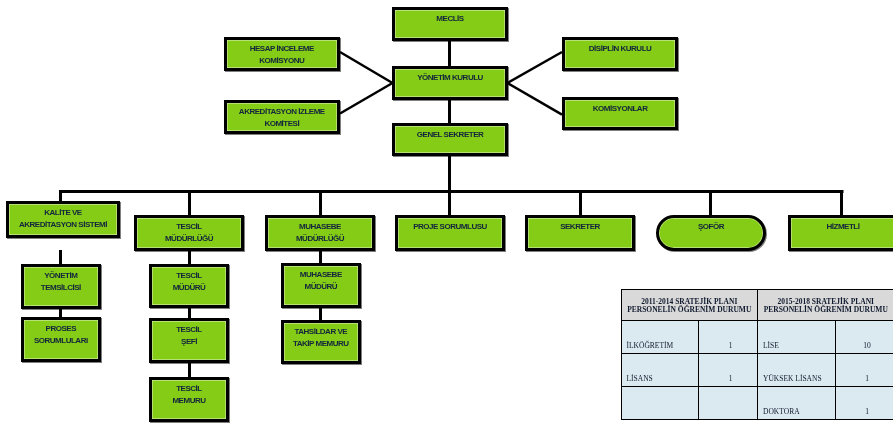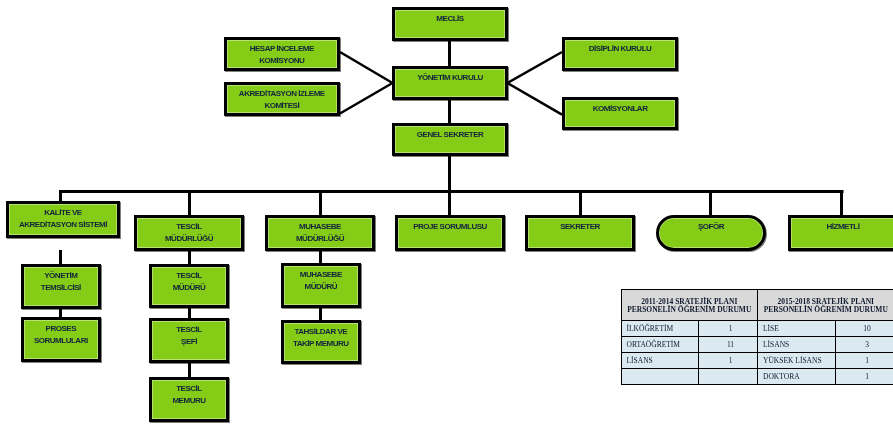--- a/index.html
+++ b/index.html
@@ -13,21 +13,21 @@
   .box{position:absolute;background:#84cc16;border:3px solid #000000;box-sizing:border-box;
        display:flex;align-items:flex-start;justify-content:center;text-align:center;
        font-weight:bold;font-size:8px;letter-spacing:-0.48px;color:#13243d;line-height:12.1px;white-space:pre-line;
        overflow:visible;box-shadow:inset 0 0 0 0.7px rgba(255,255,255,0.55),
                     1px 1px 0 rgba(0,0,0,0.5);}
   .box > .t{width:100%;padding-top:3.0px;}
   
   #tbl{position:absolute;left:620.5px;top:289px;border-collapse:collapse;
        font-family:"Liberation Serif",serif;table-layout:fixed;width:273px;}
   #tbl td{border:1.3px solid #000;background:#dbeaf1;font-size:7.5px;color:#101a2e;
-          padding:0 0 0 5px;height:15px;line-height:15px;}
+          padding:17px 0 0 5px;height:15px;line-height:15px;}
   #tbl th{border:1.3px solid #000;background:#d9d9d9;font-size:7.5px;font-weight:bold;
           text-align:center;line-height:8px;color:#101a2e;height:30.5px;white-space:pre-line;box-sizing:border-box;
           padding:0;vertical-align:top;}
   #tbl th > span{display:block;padding-top:7.6px;}
   td.num{text-align:center;padding:0;}
   col.c1{width:77.5px;} col.c2{width:59px;} col.c3{width:77.5px;} col.c4{width:59px;}
 </style>
 </head>
 <body>
 
@@ -53,21 +53,21 @@
       <line x1="320.5" y1="306" x2="320.5" y2="322" class="wire"></line>
       <line x1="340" y1="52" x2="392.5" y2="83" class="wire-d"></line>
       <line x1="340" y1="113.5" x2="392.5" y2="83" class="wire-d"></line>
       <line x1="507.5" y1="83" x2="562" y2="52" class="wire-d"></line>
       <line x1="507.5" y1="83" x2="562" y2="114.6" class="wire-d"></line>
     </svg>
   <div id="boxes">
       <div class="box" style="left: 391.9px; top: 7.1px; width: 116.3px; height: 33.8px;"><div class="t">MECLİS</div></div>
       <div class="box" style="left: 223.8px; top: 36.8px; width: 116px; height: 33.9px; align-items: center;"><div class="t">HESAP İNCELEME
 KOMİSYONU</div></div>
-      <div class="box" style="left: 223.8px; top: 82px; width: 116px; height: 33.9px;"><div class="t">AKREDİTASYON İZLEME
+      <div class="box" style="left: 223.8px; top: 100px; width: 116px; height: 33.9px;"><div class="t">AKREDİTASYON İZLEME
 KOMİTESİ</div></div>
       <div class="box" style="left: 391.9px; top: 66px; width: 116.3px; height: 34.3px;"><div class="t">YÖNETİM KURULU</div></div>
       <div class="box" style="left: 562.1px; top: 36.8px; width: 116px; height: 33.9px;"><div class="t">DİSİPLİN KURULU</div></div>
       <div class="box" style="left: 562.1px; top: 96.5px; width: 116px; height: 33.9px;"><div class="t">KOMİSYONLAR</div></div>
       <div class="box" style="left: 391.9px; top: 123.3px; width: 116.4px; height: 33px;"><div class="t">GENEL SEKRETER</div></div>
       <div class="box" style="left: 6px; top: 201px; width: 114px; height: 36.6px;"><div class="t">KALİTE VE
 AKREDİTASYON SİSTEMİ</div></div>
       <div class="box" style="left: 134px; top: 214.6px; width: 110px; height: 36.6px;"><div class="t">TESCİL
 MÜDÜRLÜĞÜ</div></div>
       <div class="box" style="left: 265px; top: 214.6px; width: 110px; height: 36.6px;"><div class="t">MUHASEBE
@@ -107,26 +107,20 @@
         </tr>
       </thead>
     <tbody id="tbody">
         <tr>
           <td>İLKÖĞRETİM</td>
           <td class="num">1</td>
           <td>LİSE</td>
           <td class="num">10</td>
         </tr>
         <tr>
-          <td>ORTAÖĞRETİM</td>
-          <td class="num">11</td>
-          <td>LİSANS</td>
-          <td class="num">3</td>
-        </tr>
-        <tr>
           <td>LİSANS</td>
           <td class="num">1</td>
           <td>YÜKSEK LİSANS</td>
           <td class="num">1</td>
         </tr>
         <tr>
           <td></td>
           <td class="num"></td>
           <td>DOKTORA</td>
           <td class="num">1</td>

